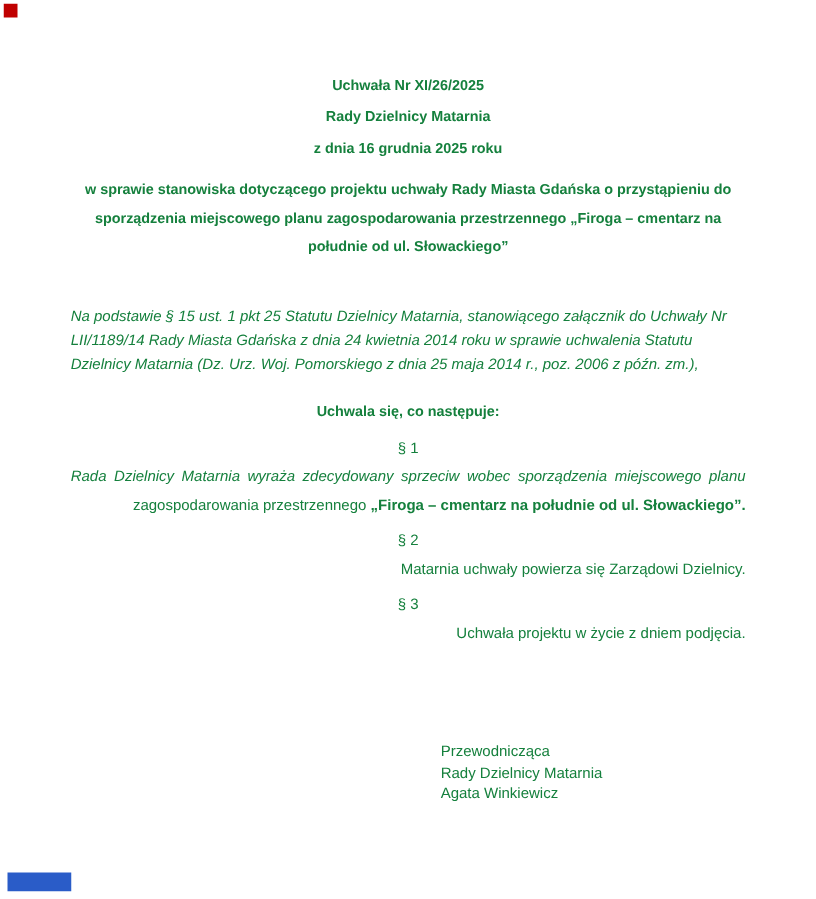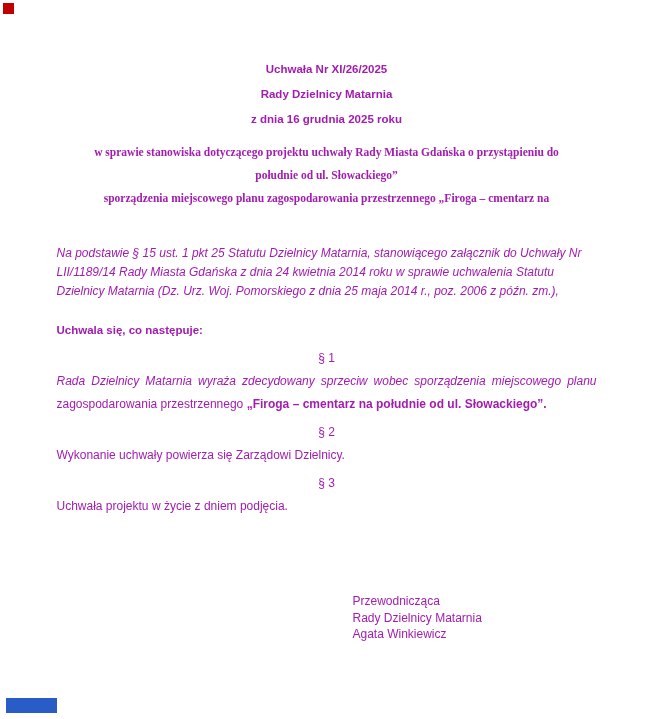--- a/index.html
+++ b/index.html
@@ -7,21 +7,21 @@
     padding: 0;
     background: #ffffff;
   }
   .page {
     position: relative;
     width: 653px;
     height: 719px;
     background: #ffffff;
     overflow: hidden;
     font-family: "Liberation Sans", "DejaVu Sans", sans-serif;
-    color: #a21caf;
+    color: #15803d;
   }
   .marker {
     position: absolute;
   }
   .marker-red {
     left: 3px;
     top: 3px;
     width: 11px;
     height: 11px;
   }
@@ -39,40 +39,39 @@
   }
   .tline {
     text-align: center;
     font-weight: 700;
     font-size: 11.5px;
     line-height: 25px;
     white-space: nowrap;
   }
   .subject {
     margin-top: 9px;
-    font-family: Liberation Serif, serif;
   }
   .sline {
     text-align: center;
     font-weight: 700;
     font-size: 11.5px;
     line-height: 23px;
     white-space: nowrap;
   }
   .legal {
     margin-top: 34px;
     font-style: italic;
   }
   .lline {
     line-height: 19px;
     white-space: nowrap;
   }
   .enacting {
     margin-top: 18px;
-    text-align: left;
+    text-align: center;
     font-weight: 700;
     font-size: 11.5px;
     line-height: 23px;
   }
   .smark {
     margin-top: 5px;
     text-align: center;
     line-height: 23px;
   }
   .sbody {
@@ -82,20 +81,21 @@
     display: block;
     line-height: 23px;
     text-align: justify;
     text-align-last: justify;
     font-style: italic;
   }
   .pline {
     display: block;
     line-height: 23px;
     white-space: nowrap;
+    text-align: right;
   }
   .signature {
     margin-top: 75px;
     margin-left: 296px;
   }
   .sigline {
     line-height: 16.5px;
     white-space: nowrap;
   }
   b { font-weight: 700; }
@@ -111,41 +111,41 @@
   <div class="content">
 
     <div>
       <div class="tline">Uchwała Nr XI/26/2025</div>
       <div class="tline">Rady Dzielnicy Matarnia</div>
       <div class="tline">z dnia 16 grudnia 2025 roku</div>
     </div>
 
     <div class="subject">
       <div class="sline">w sprawie stanowiska dotyczącego projektu uchwały Rady Miasta Gdańska o przystąpieniu do</div>
+      <div class="sline">sporządzenia miejscowego planu zagospodarowania przestrzennego „Firoga – cmentarz na</div>
       <div class="sline">południe od ul. Słowackiego”</div>
-      <div class="sline">sporządzenia miejscowego planu zagospodarowania przestrzennego „Firoga – cmentarz na</div>
     </div>
 
     <div class="legal">
       <div class="lline">Na podstawie § 15 ust. 1 pkt 25 Statutu Dzielnicy Matarnia, stanowiącego załącznik do Uchwały Nr</div>
       <div class="lline">LII/1189/14 Rady Miasta Gdańska z dnia 24 kwietnia 2014 roku w sprawie uchwalenia Statutu</div>
       <div class="lline">Dzielnicy Matarnia (Dz. Urz. Woj. Pomorskiego z dnia 25 maja 2014 r., poz. 2006 z późn. zm.),</div>
     </div>
 
     <div class="enacting">Uchwala się, co następuje:</div>
 
     <div class="smark">§ 1</div>
     <p class="sbody">
       <span class="jline">Rada Dzielnicy Matarnia wyraża zdecydowany sprzeciw wobec sporządzenia miejscowego planu</span>
       <span class="pline"><span>zagospodarowania przestrzennego </span><b>„Firoga – cmentarz na południe od ul. Słowackiego”.</b></span>
     </p>
 
     <div class="smark">§ 2</div>
     <p class="sbody">
-      <span class="pline">Wykonanie uchwały powierza się Zarządowi Dzielnicy.</span>
+      <span class="pline">Matarnia uchwały powierza się Zarządowi Dzielnicy.</span>
     </p>
 
     <div class="smark">§ 3</div>
     <p class="sbody">
       <span class="pline">Uchwała projektu w życie z dniem podjęcia.</span>
     </p>
 
     <div class="signature">
       <div class="sigline">Przewodnicząca</div>
       <div class="sigline">Rady Dzielnicy Matarnia</div>

